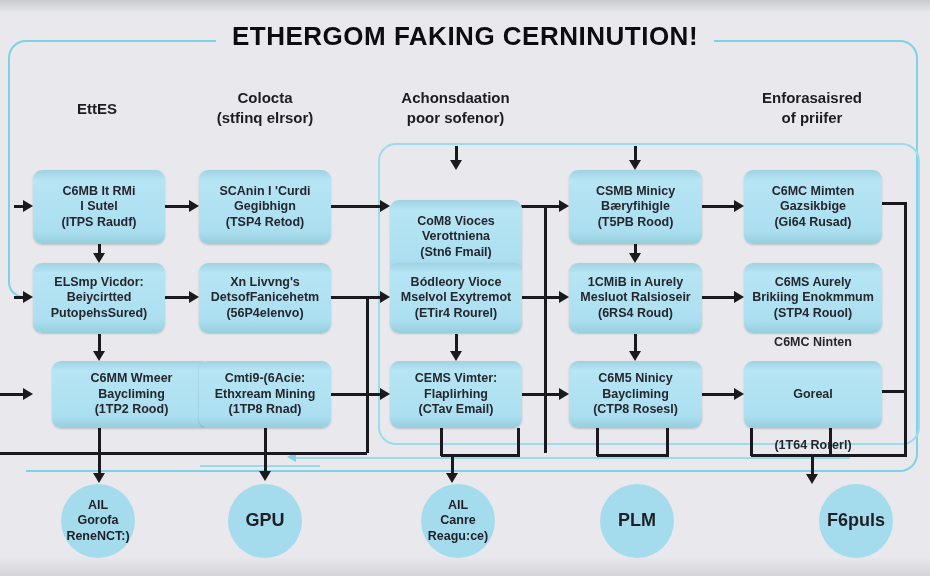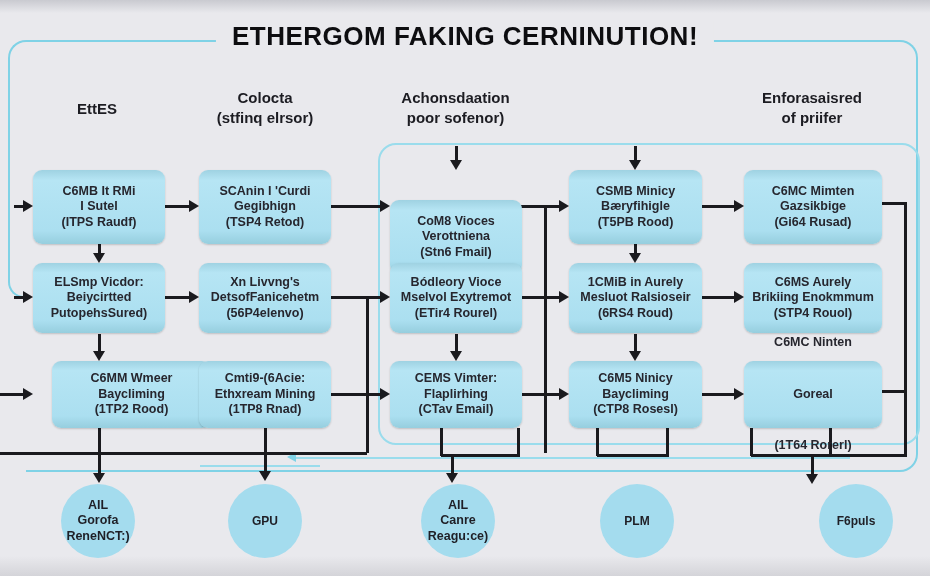--- a/index.html
+++ b/index.html
@@ -35,21 +35,21 @@
   
   .node{position:absolute;border-radius:9px;z-index:3;
     background:linear-gradient(180deg,#9fd2e2 0%,#b6e5f4 14%,#abdff0 82%,#96cede 100%);
     display:flex;flex-direction:column;justify-content:center;align-items:center;
     text-align:center;font-weight:bold;font-size:12.5px;line-height:1.24;color:#26262e;
     box-shadow:0 1px 2px rgba(0,0,0,.18);}
   
   .circle{position:absolute;top:484px;width:74px;height:74px;border-radius:50%;
     background:#a4dcee;display:flex;flex-direction:column;justify-content:center;align-items:center;
     text-align:center;font-weight:bold;font-size:12.5px;line-height:1.22;color:#1f1f26;z-index:3;}
-  .circle.single{font-size:12px;}
+  .circle.single{font-size:18px;}
   .circle span:empty{display:none;}
 </style>
 </head>
 <body>
 
 <div class="stage">
 
   <div class="f-outer"></div>
   <div class="f-left"></div>
   <div class="f-inner"></div>

